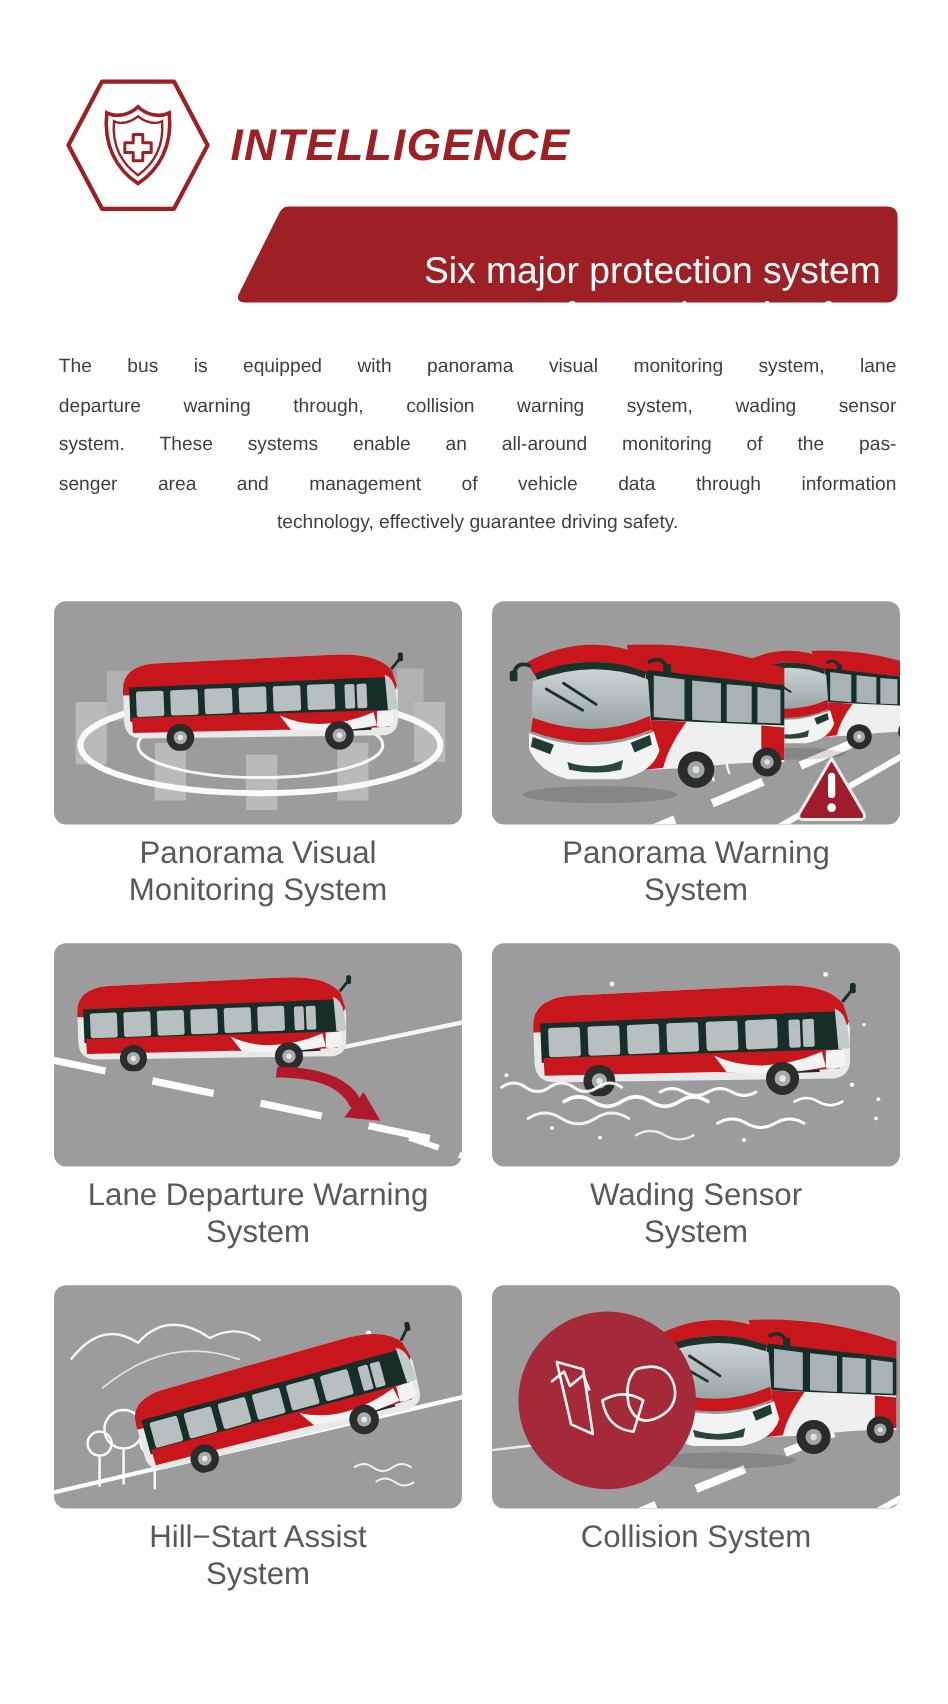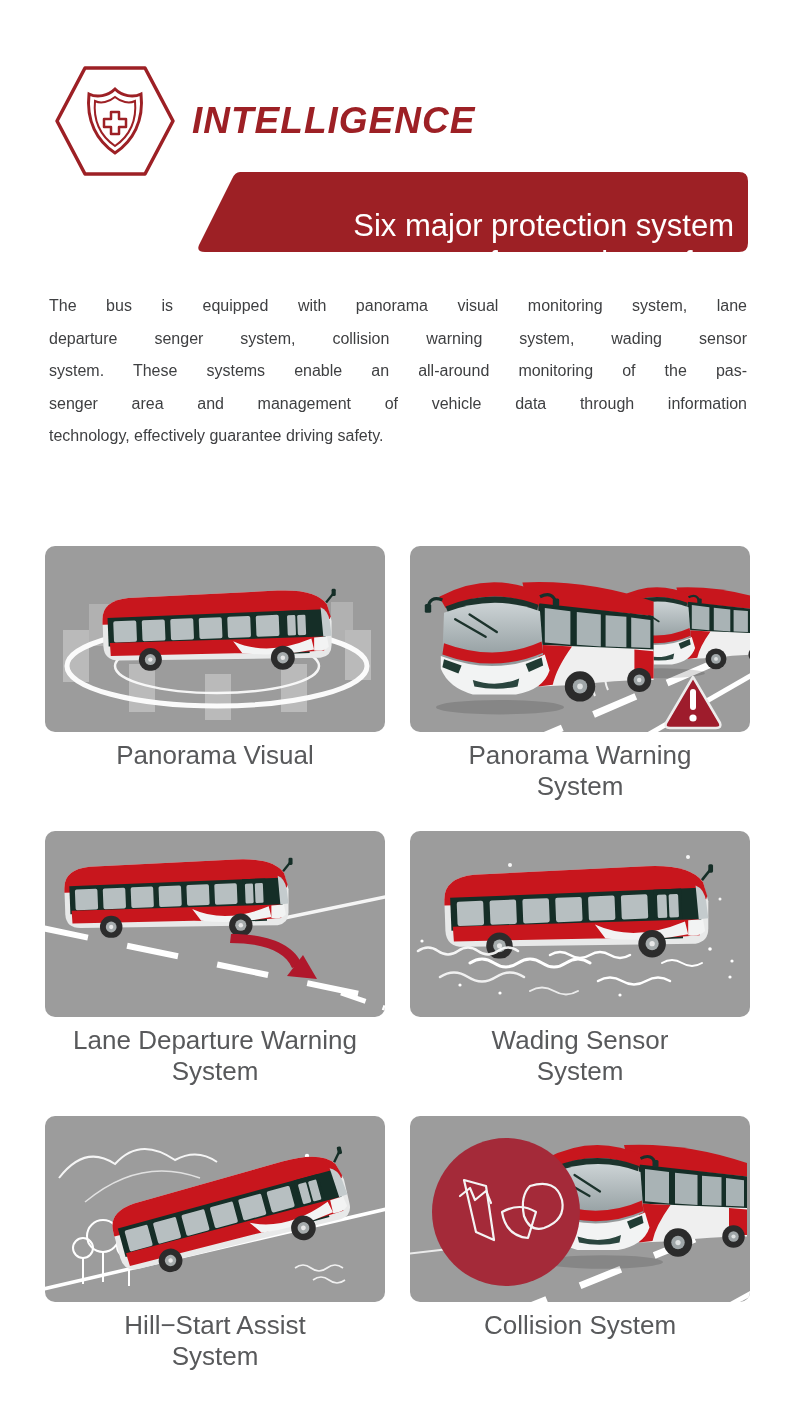--- a/index.html
+++ b/index.html
@@ -20,24 +20,24 @@
   .banner-text{
     position:absolute;right:16px;top:4px;text-align:right;color:#ffffff;
     font-size:31px;line-height:37px;white-space:nowrap;margin-top:32px;
   }
   
   .intro{
     position:absolute;left:49px;top:290px;width:698px;
     font-size:16px;line-height:32.5px;color:#3e3f41;
   }
   .intro .jline{text-align:justify;text-align-last:justify;}
-  .intro .lastline{text-align:left;}
+  .intro .lastline{text-align:center;}
   
   .tiles{
-    position:absolute;left:45px;top:546px;width:705px;
+    position:absolute;left:45px;top:501px;width:705px;
     display:grid;grid-template-columns:340px 340px;column-gap:25px;row-gap:29px;
   }
   .tile{width:340px;}
   .tile-img{
     width:340px;height:186px;background:#9c9c9c;border-radius:10px;
     overflow:hidden;position:relative;
   }
   .tile-img svg{display:block;width:340px;height:186px;}
   .caption{
     margin-top:8px;text-align:center;color:#58595b;
@@ -130,27 +130,27 @@
   </div>
 
   <div class="title">INTELLIGENCE</div>
 
   <div class="banner">
     <svg viewBox="0 0 556 82">
       <path d="M46 1 H545 Q554 1 554 10 V72 Q554 81 545 81 H11 Q2 81 5 74 L38 8 Q41 1 46 1 Z" fill="#9d2025"></path>
     </svg>
     <div class="banner-text">
       <div>Six major protection system</div>
-      <div>for warning safety</div>
+      <div>for equipped safety</div>
     </div>
   </div>
 
   <div class="intro">
     <div class="jline">The bus is equipped with panorama visual monitoring system, lane</div>
-    <div class="jline">departure senger system, collision warning system, wading sensor</div>
+    <div class="jline">departure warning through, collision warning system, wading sensor</div>
     <div class="jline">system. These systems enable an all-around monitoring of the pas-</div>
     <div class="jline">senger area and management of vehicle data through information</div>
     <div class="lastline">technology, effectively guarantee driving safety.</div>
   </div>
 
   <div class="tiles">
 
     <div class="tile">
       <div class="tile-img">
         <svg viewBox="0 0 340 186">
@@ -163,20 +163,21 @@
             <rect x="300" y="84" width="26" height="50"></rect>
             <rect x="44" y="58" width="22" height="42" opacity="0.7"></rect>
             <rect x="286" y="56" width="22" height="42" opacity="0.7"></rect>
           </g>
           <ellipse cx="172" cy="120" rx="102" ry="27" fill="none" stroke="#ffffff" stroke-width="2.5" opacity="0.9"></ellipse>
           <use href="#busSide" width="260" height="92" transform="translate(52,40) scale(0.92)"></use>
         </svg>
       </div>
       <div class="caption">
         <div>Panorama Visual</div>
+        <div>Monitoring System</div>
       </div>
     </div>
 
     <div class="tile">
       <div class="tile-img">
         <svg viewBox="0 0 340 186">
           <path d="M110 200 L355 95" stroke="#ffffff" stroke-width="7" stroke-dasharray="46 34"></path>
           <path d="M215 202 L354 122" stroke="#ffffff" stroke-width="5"></path>
           <use href="#busFront" width="300" height="200" transform="translate(196,26) scale(0.55)"></use>
           <path d="M206 118 q-16 8 -8 26 M197 110 q-24 12 -12 40" stroke="#ffffff" stroke-width="2" fill="none" opacity="0.85"></path>

